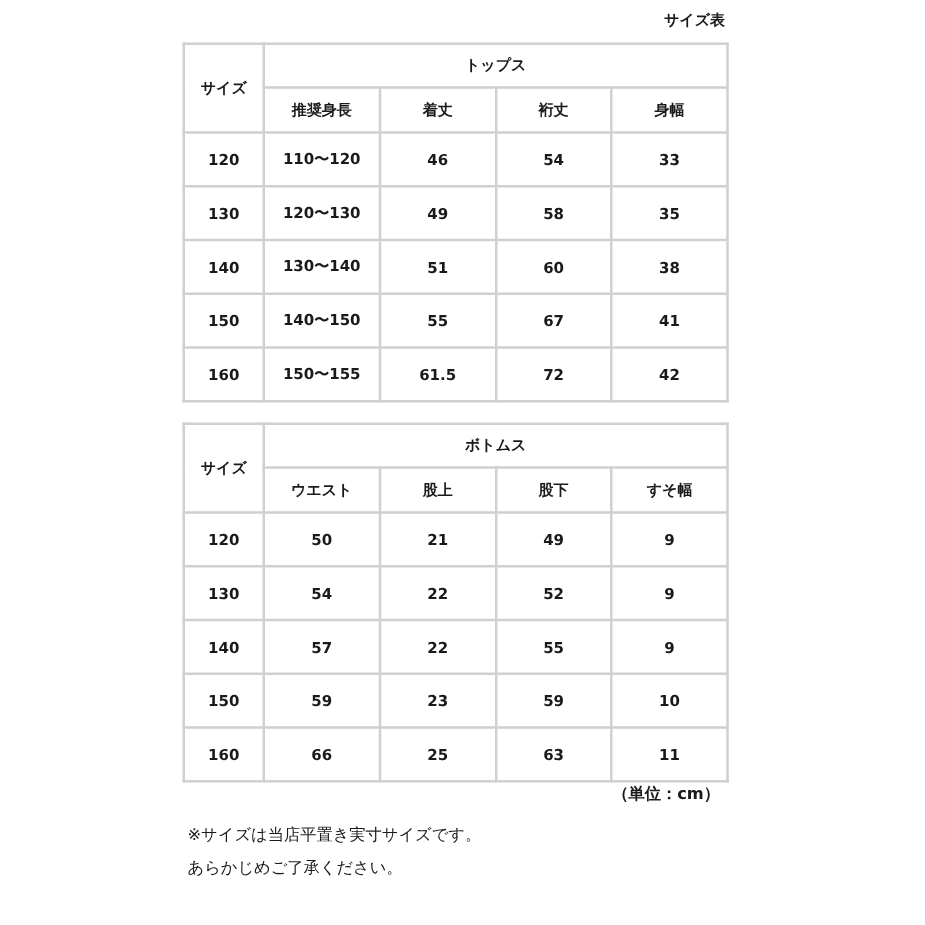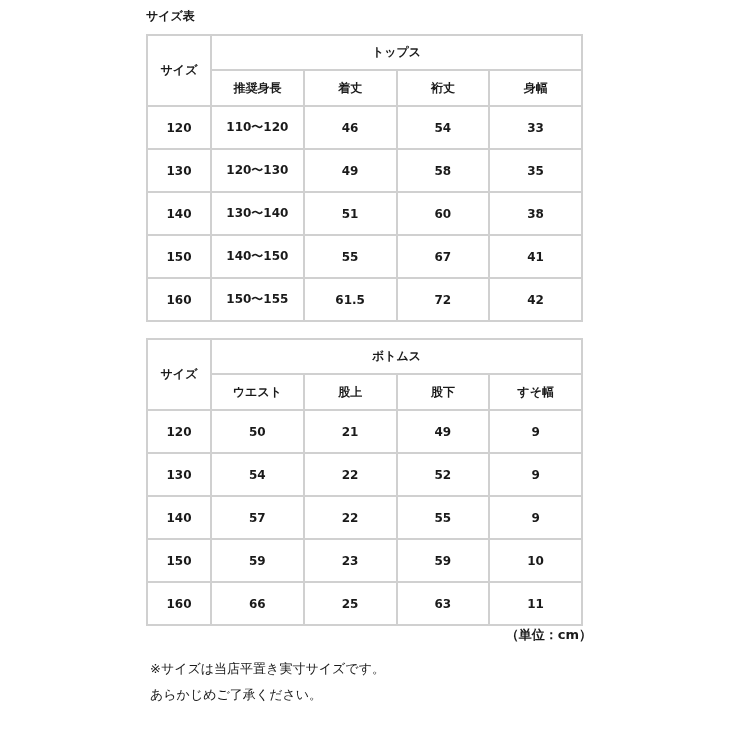--- a/index.html
+++ b/index.html
@@ -3,41 +3,41 @@
   <meta charset="utf-8">
   <style>
     html, body { margin: 0; padding: 0; background: #ffffff; }
     body {
       width: 740px; height: 740px; position: relative; overflow: hidden;
       font-family: "DejaVu Sans", "Liberation Sans", sans-serif;
       color: #1a1a1a;
     }
     .title {
       position: absolute; left: 146px; width: 434px; top: 8px;
-      text-align: left; font-size: 12px; font-weight: bold;
+      text-align: right; font-size: 12px; font-weight: bold;
     }
     table.size {
       position: absolute; left: 146px; width: 435px;
       border-collapse: collapse; table-layout: fixed;
       font-size: 12px; font-weight: bold;
     }
     table.size td, table.size th {
       border: 2px solid #d0d0d0;
       text-align: center; vertical-align: middle;
       padding: 0; font-weight: bold;
     }
     table.size tr.h1 td { height: 33px; }
     table.size tr.h2 td { height: 34px; }
     table.size tr.row td { height: 41px; text-align: center; }
     #tops { top: 34px; }
     #bottoms { top: 338px; }
     col.c0 { width: 64px; }
     col.c1, col.c2, col.c3, col.c4 { width: 92.75px; }
     .unit {
-      position: absolute; right: 148px; top: 626px;
+      position: absolute; right: 164px; top: 626px;
       font-size: 13px; font-weight: bold;
     }
     .notes {
       position: absolute; left: 150px; top: 656px;
       font-size: 13px; font-weight: normal; line-height: 26px;
     }
     .notes div { white-space: nowrap; }
   </style>
 </head>
 <body>

